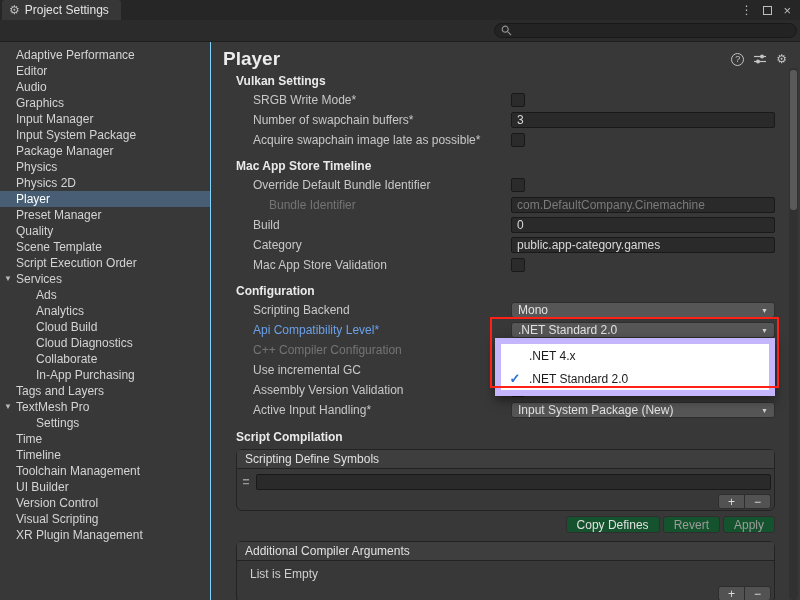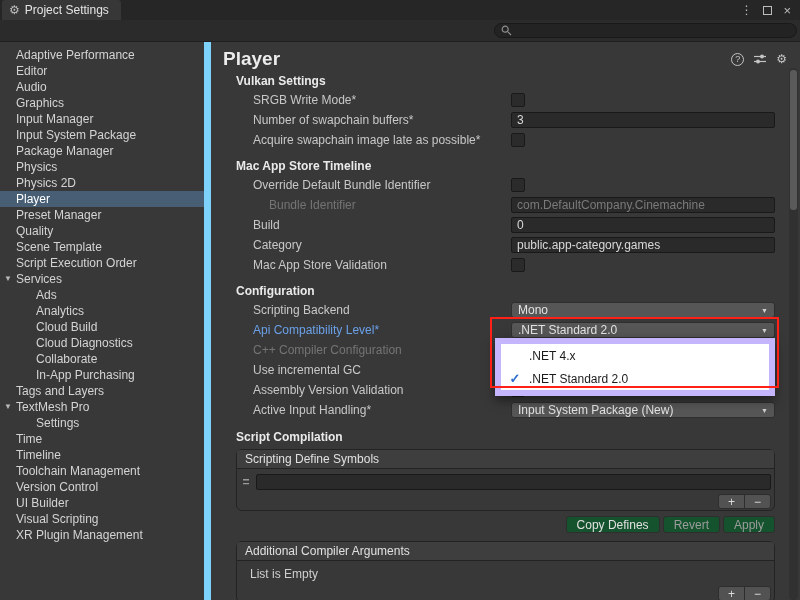--- a/index.html
+++ b/index.html
@@ -16,21 +16,21 @@
   .win-controls { margin-left:auto; display:flex; align-items:center; gap:11px; padding-right:9px; color:#bdbdbd; }
   .kebab { font-size:12px; }
   .maxbox { width:9px; height:9px; border:1px solid #bdbdbd; display:inline-block; }
   .closex { font-size:13px; }
   
   .toolbar { position:absolute; top:20px; left:0; right:0; height:22px; background:#2b2b2b; border-bottom:1px solid #1e1e1e; }
   .search { position:absolute; left:494px; right:3px; top:3px; height:15px; background:#232323; border:1px solid #191919; border-radius:8px; display:flex; align-items:center; padding:0 6px; gap:4px; }
   .search input { flex:1; background:transparent; border:0; outline:0; color:#dcdcdc; font:inherit; font-size:11px; height:12px; }
   
   .body { position:absolute; top:42px; left:0; right:0; bottom:0; display:flex; }
-  .sidebar { width:211px; flex:none; padding-top:5px; border-right:7px solid #7dd3fc; overflow:hidden; }
+  .sidebar { width:211px; flex:none; padding-top:5px; border-right:1px solid #7dd3fc; overflow:hidden; }
   .si { height:16px; line-height:16px; padding-left:16px; white-space:nowrap; color:#d4d4d4; position:relative; cursor:default; }
   .si.lv1 { padding-left:36px; }
   .si.sel { background:#475e74; color:#fff; }
   .fold-arrow { position:absolute; left:4px; top:0; font-size:8px; color:#b8b8b8; }
   
   .main { flex:1; position:relative; overflow:hidden; }
   .main-header { height:29px; padding:5px 13px 0 12px; display:flex; align-items:center; }
   .main-title { font-size:19px; line-height:22px; font-weight:bold; color:#ececec; }
   .header-icons { margin-left:auto; display:flex; gap:9px; align-items:center; color:#c4c4c4; }
   .help-icon { width:13px; height:13px; border-radius:50%; border:1px solid #c4c4c4; font-size:9px; display:flex; align-items:center; justify-content:center; }
@@ -131,22 +131,22 @@
       <div class="si lv1">In-App Purchasing</div>
       <div class="si">Tags and Layers</div>
       <div class="si">
         <span class="fold-arrow">▼</span>
         <span>TextMesh Pro</span>
       </div>
       <div class="si lv1">Settings</div>
       <div class="si">Time</div>
       <div class="si">Timeline</div>
       <div class="si">Toolchain Management</div>
+      <div class="si">UI Builder</div>
       <div class="si">Version Control</div>
-      <div class="si">UI Builder</div>
       <div class="si">Visual Scripting</div>
       <div class="si">XR Plugin Management</div>
     </div>
 
     <div class="main">
       <div class="main-header">
         <span class="main-title">Player</span>
         <span class="header-icons">
           <span class="help-icon">?</span>
           <svg width="14" height="12" viewBox="0 0 14 12">

